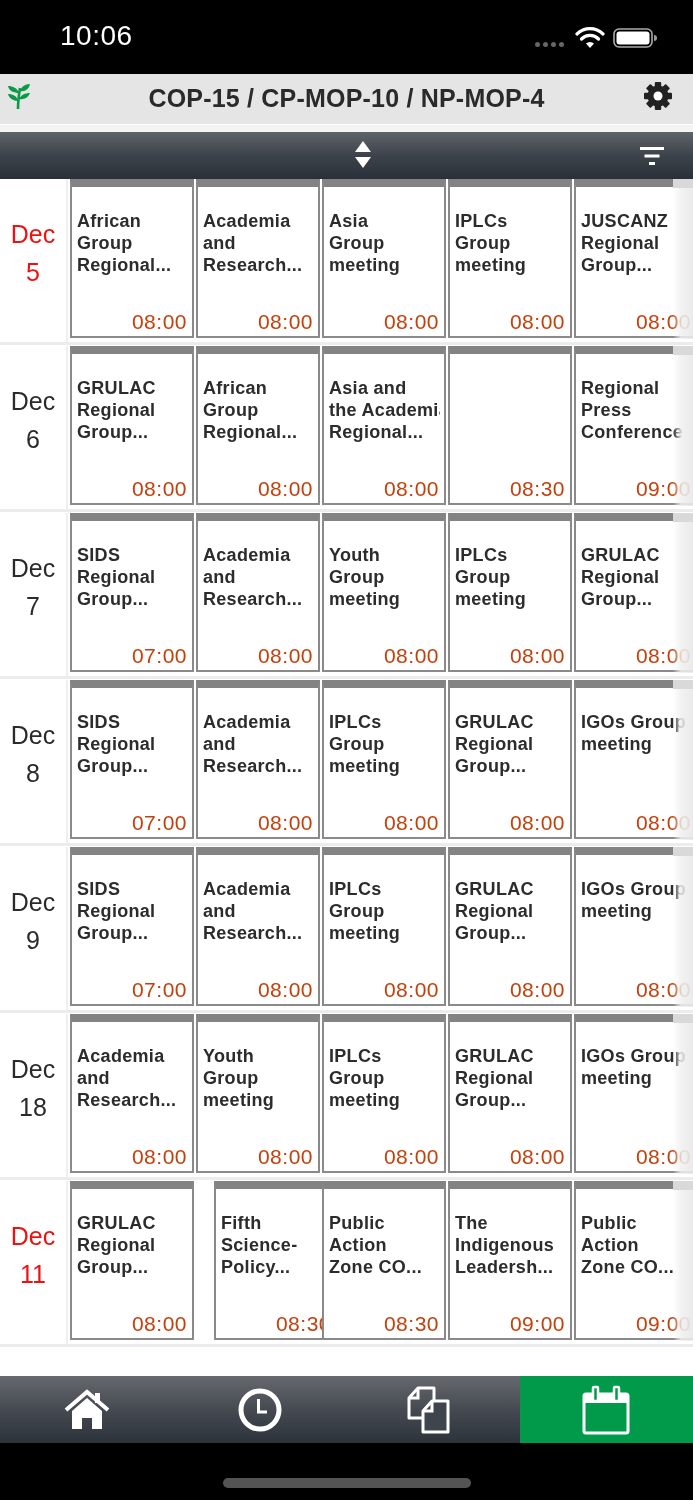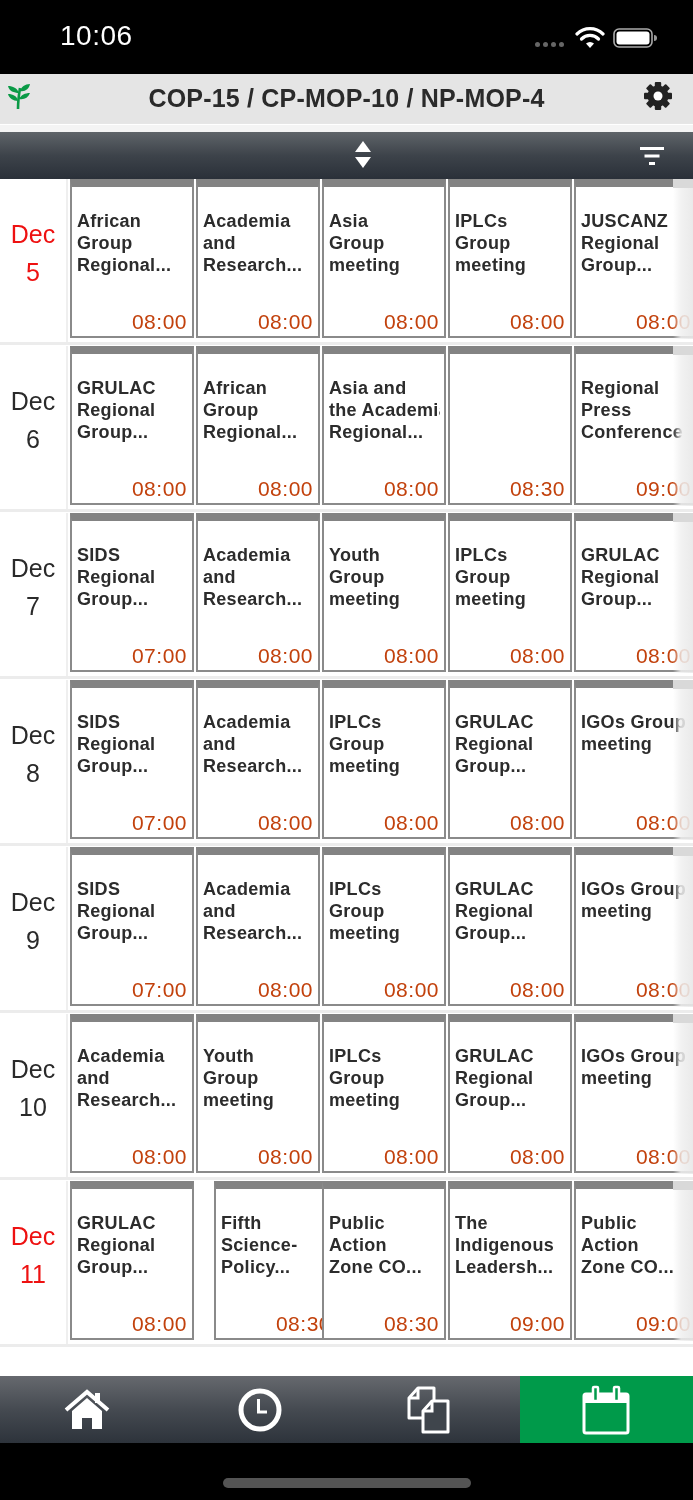--- a/index.html
+++ b/index.html
@@ -368,21 +368,21 @@
     <div class="card-time">08:00</div>
   </div>
         <div class="fade-edge"></div>
       </div>
     <div class="day-sep"></div>
   </div>
     <div class="day-row">
     <div class="day-label">
       <div class="d-label-wrap">
         <span class="d-month">Dec</span>
-        <span class="d-num">10</span>
+        <span class="d-num">18</span>
       </div>
     </div>
     <div class="cards">
         <div class="card" style="left: 0px;">
     <div class="card-title">
             <span>Academia</span>
             <span>and</span>
             <span>Research...</span>
           </div>
     <div class="card-time">08:00</div>

